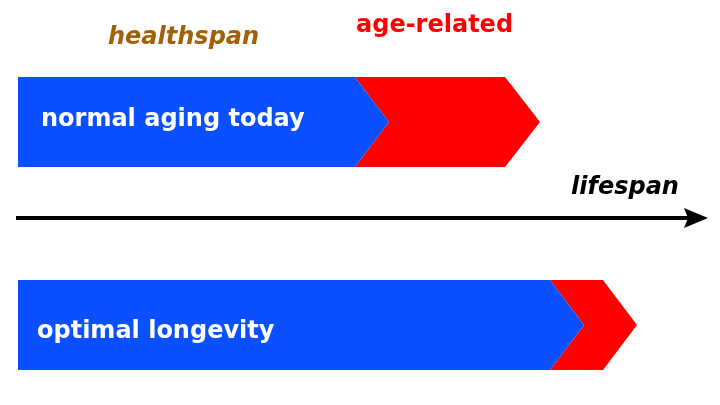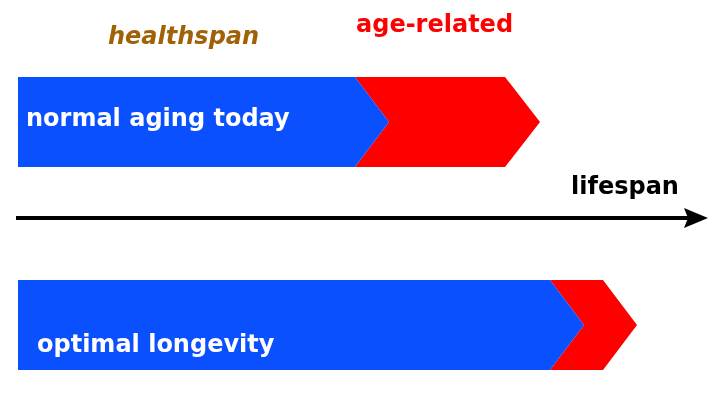--- a/index.html
+++ b/index.html
@@ -2,24 +2,24 @@
 <html><head>
   <meta charset="utf-8">
   <style>
     html, body { margin: 0; padding: 0; background: #ffffff; }
     body { width: 720px; height: 405px; position: relative; overflow: hidden;
            font-family: "DejaVu Sans", sans-serif; }
     svg.diagram { position: absolute; left: 0; top: 0; }
     .label { position: absolute; font-weight: bold; white-space: nowrap; line-height: 1.05; }
     .healthspan { left: 108px; top: 24px; font-size: 24px; color: #a16207; font-style: italic; }
     .disease { left: 356px; top: 12px; width: 154px; text-align: left; font-size: 24px; color: #ff0000; }
-    .lifespan { left: 571px; top: 174px; font-size: 24px; color: #000000; }
+    .lifespan { left: 571px; top: 174px; font-size: 24px; color: #000000; font-style: italic; }
     .bar-text { color: #ffffff; font-size: 24px; }
-    .bar1-text { left: 26px; top: 106px; }
-    .bar2-text { left: 37px; top: 332px; text-align: right; }
+    .bar1-text { left: 41px; top: 106px; }
+    .bar2-text { left: 37px; top: 318px; text-align: right; }
   </style>
 </head>
 <body>
 
 <svg class="diagram" width="720" height="405" viewBox="0 0 720 405">
 
   <g>
     <polygon points="355,77 505,77 540,122 505,167 355,167 389,122" fill="#ff0000"></polygon>
     <polygon points="18,77 355,77 389,122 355,167 18,167" fill="#0b50ff"></polygon>
   </g>

